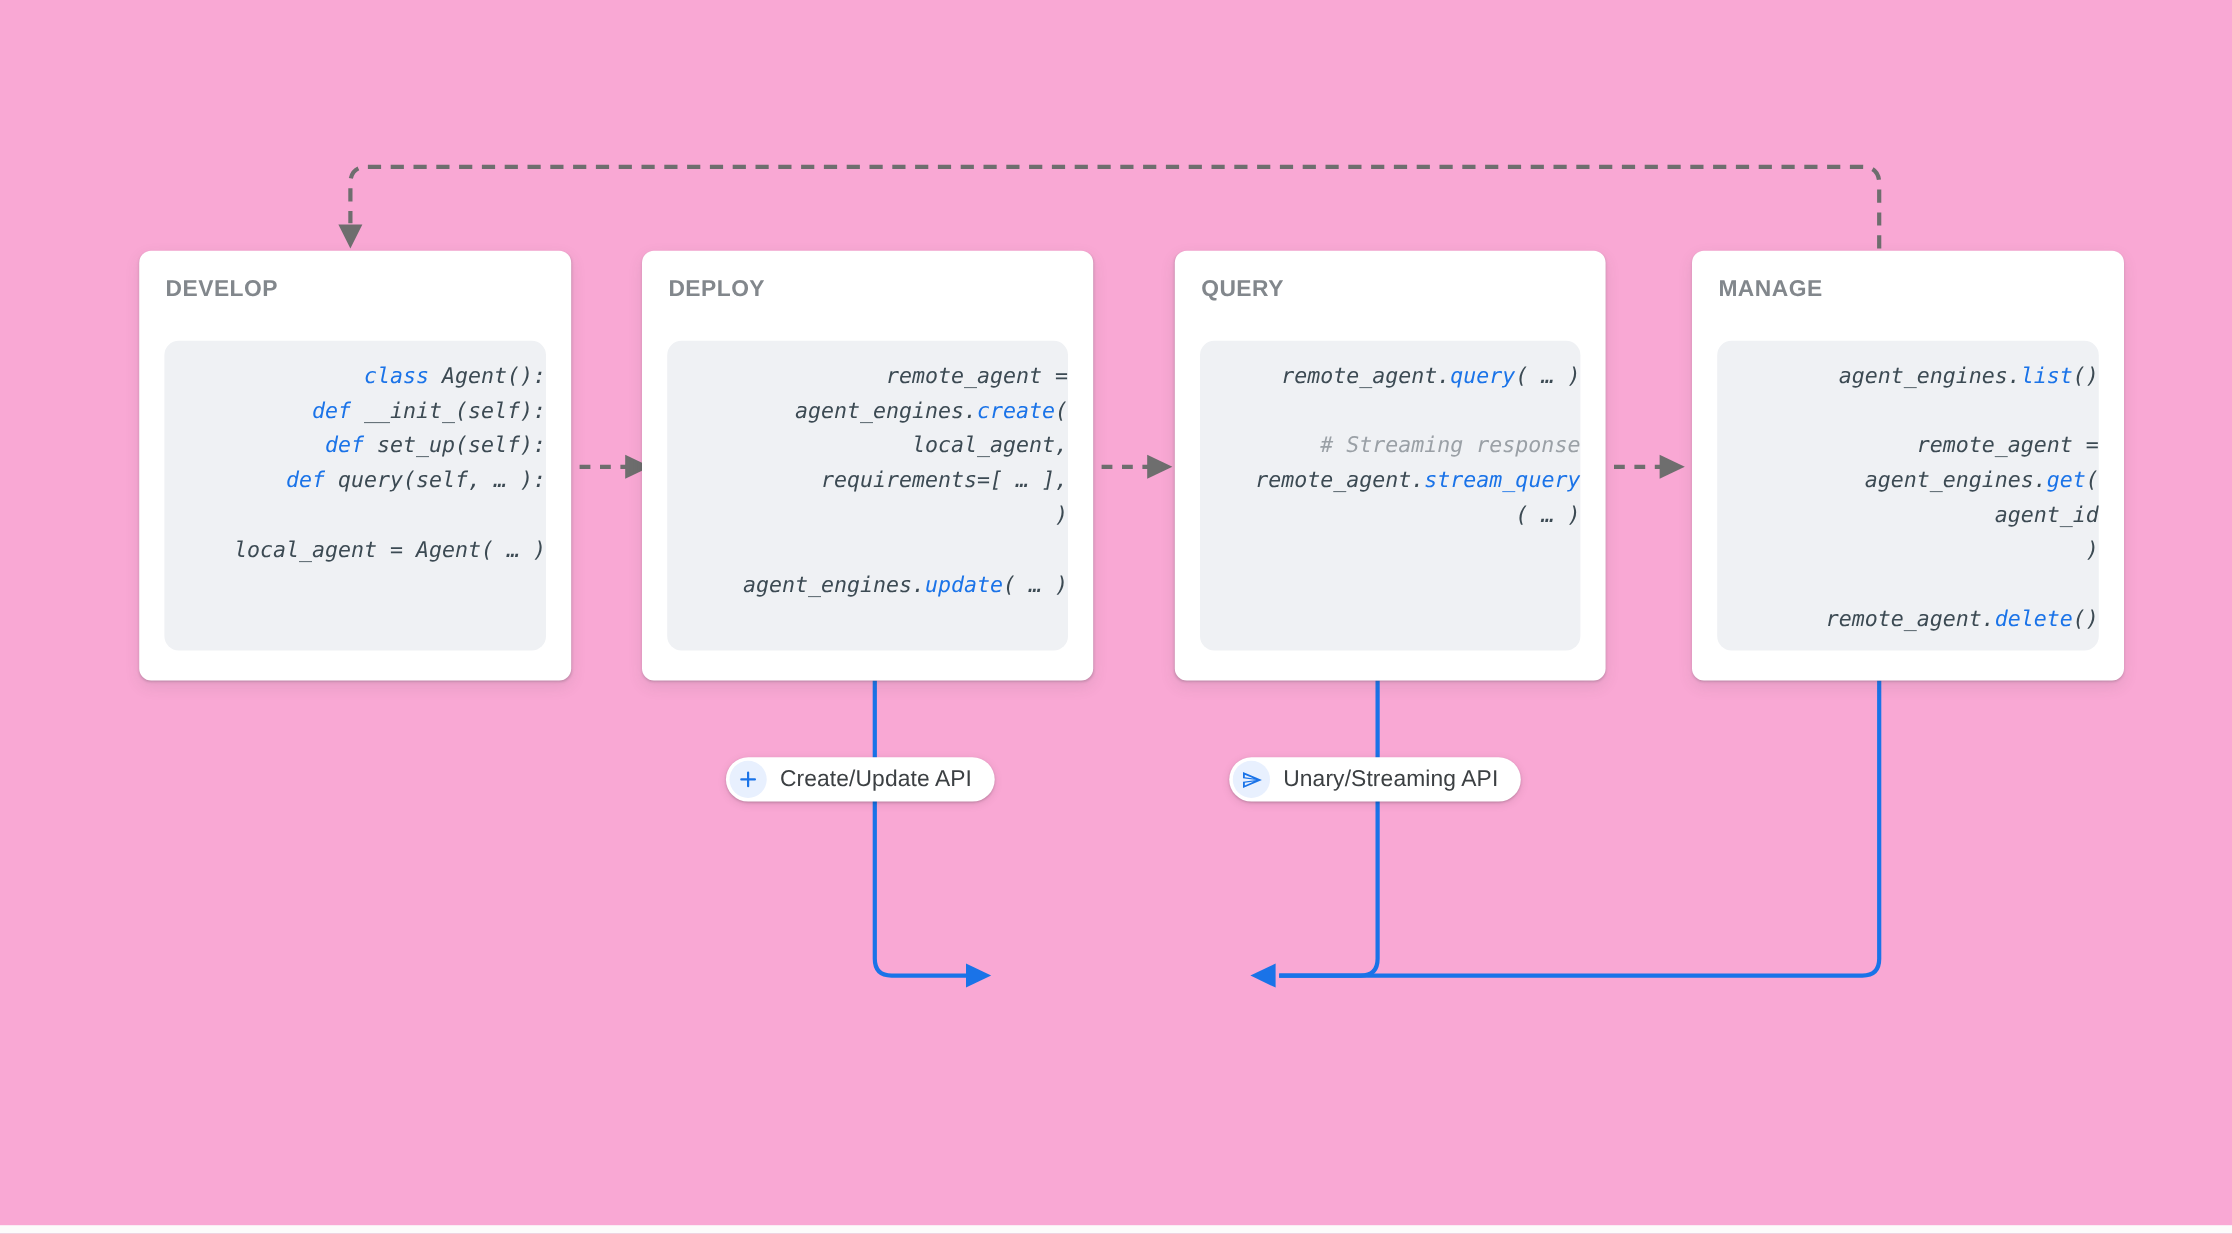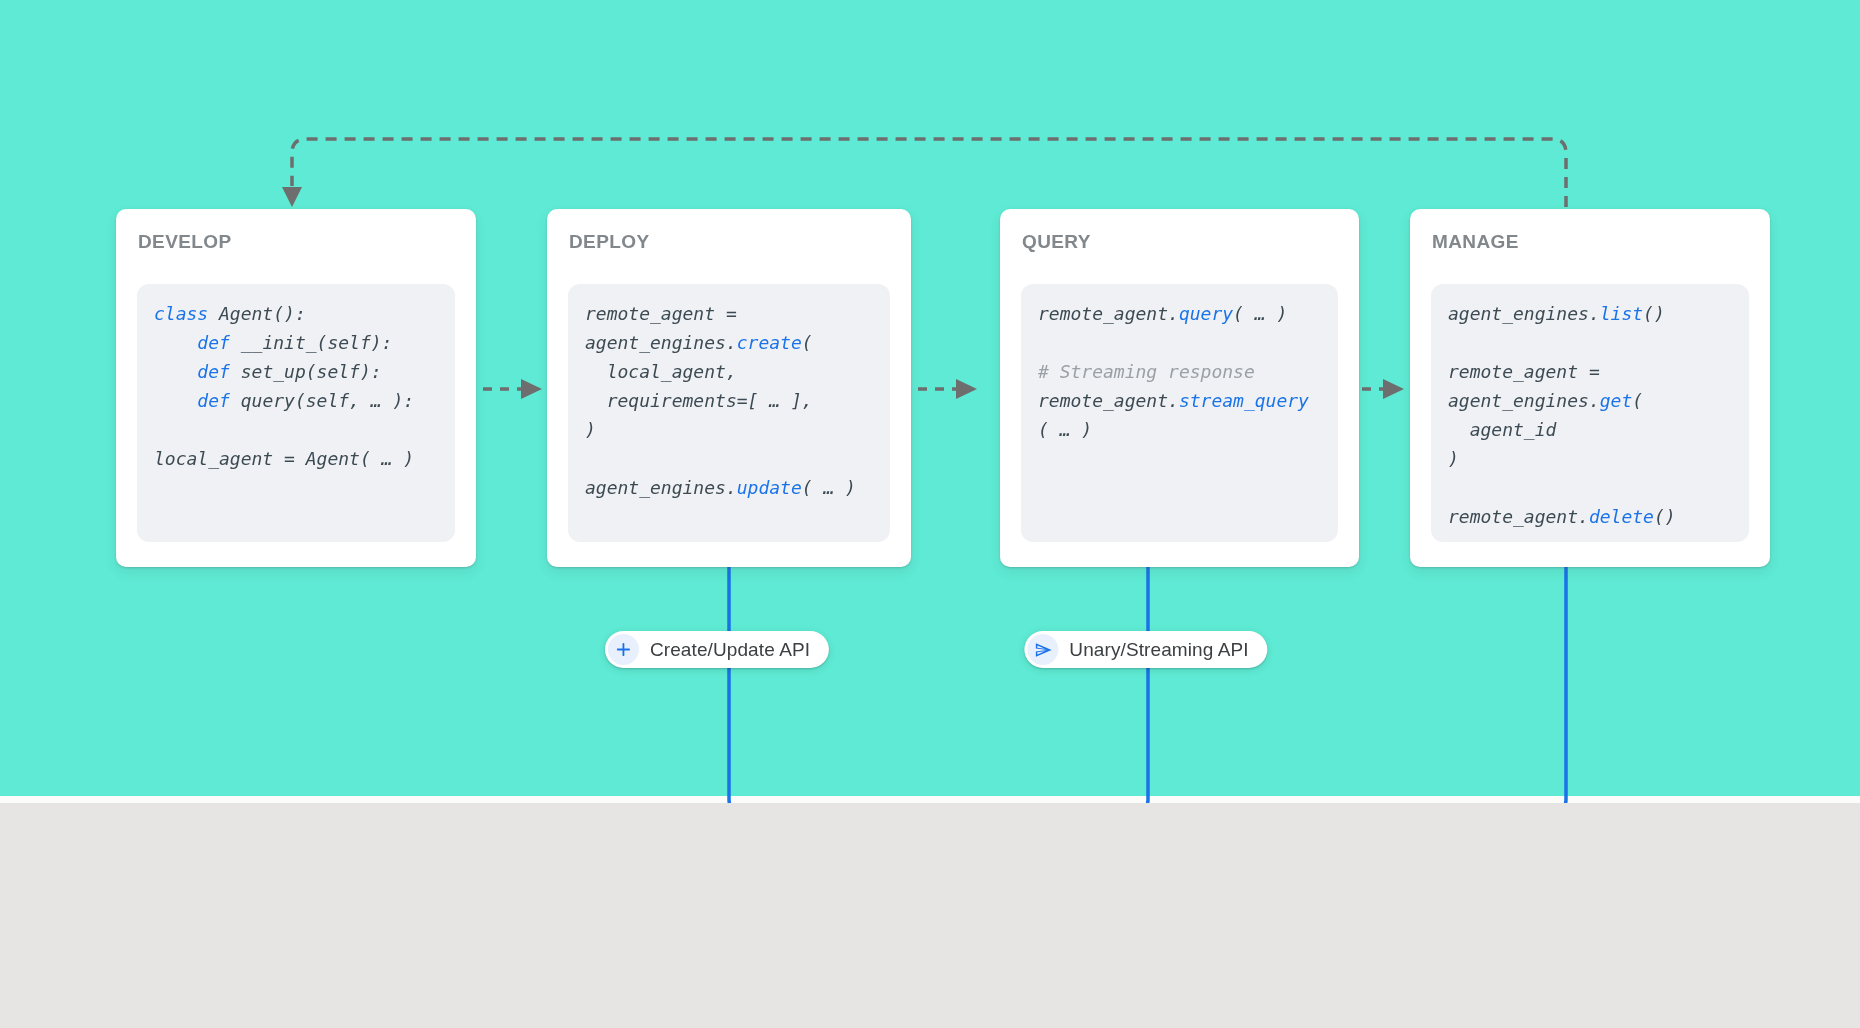--- a/index.html
+++ b/index.html
@@ -1,39 +1,40 @@
 <!DOCTYPE html>
 <html><head>
 <meta charset="utf-8">
 <style>
   html,body{margin:0;padding:0;background:#e6e5e3;}
   .canvas{
     position:relative;
-    width:1860px;height:803px;
-    background:#5eead4;
+    width:1860px;height:1028px;
+    background:#f9a8d4;
     overflow:hidden;
     font-family:"Liberation Sans", sans-serif;
+    text-align:right;
   }
   .bottom-strip{
     position:absolute;left:0;bottom:0;width:100%;height:7px;
     background:#fcfcfb;
   }
   .connector-layer{
     position:absolute;left:0;top:0;z-index:1;
   }
   
   .card{
     position:absolute;top:209px;height:358px;
     background:#ffffff;border-radius:10px;
     box-shadow:0 1px 2px rgba(60,64,67,.22), 0 5px 12px rgba(60,64,67,.10);
     z-index:2;
   }
   .card-develop{left:116px;width:360px;}
-  .card-deploy {left:547px;width:364px;}
-  .card-query  {left:1000px;width:359px;}
+  .card-deploy {left:535px;width:364px;padding-left:12px;}
+  .card-query  {left:979px;width:359px;}
   .card-manage {left:1410px;width:360px;}
   .card-title{
     position:absolute;left:22px;top:22px;
     font-size:19px;font-weight:700;letter-spacing:.4px;
     color:#82878c;
   }
   .code-block{
     position:absolute;left:21px;right:21px;top:75px;bottom:25px;
     background:#eff1f4;border-radius:12px;
     padding:15px 0 0 17px;

